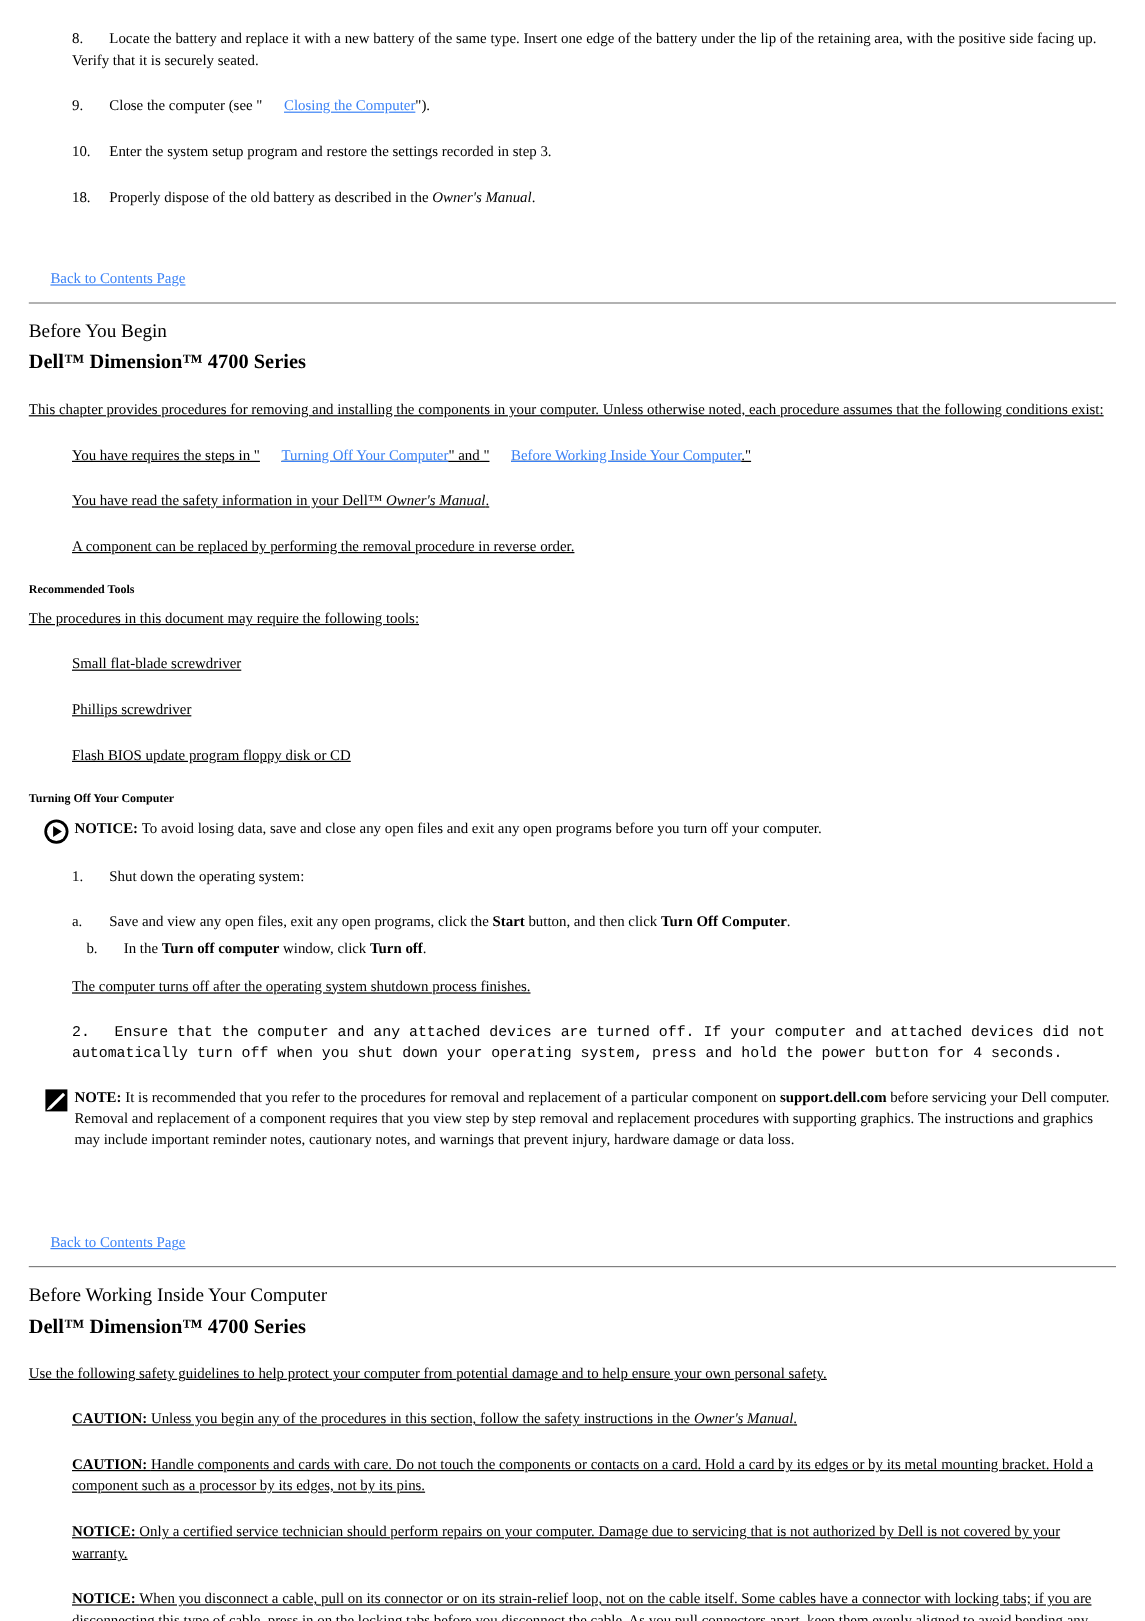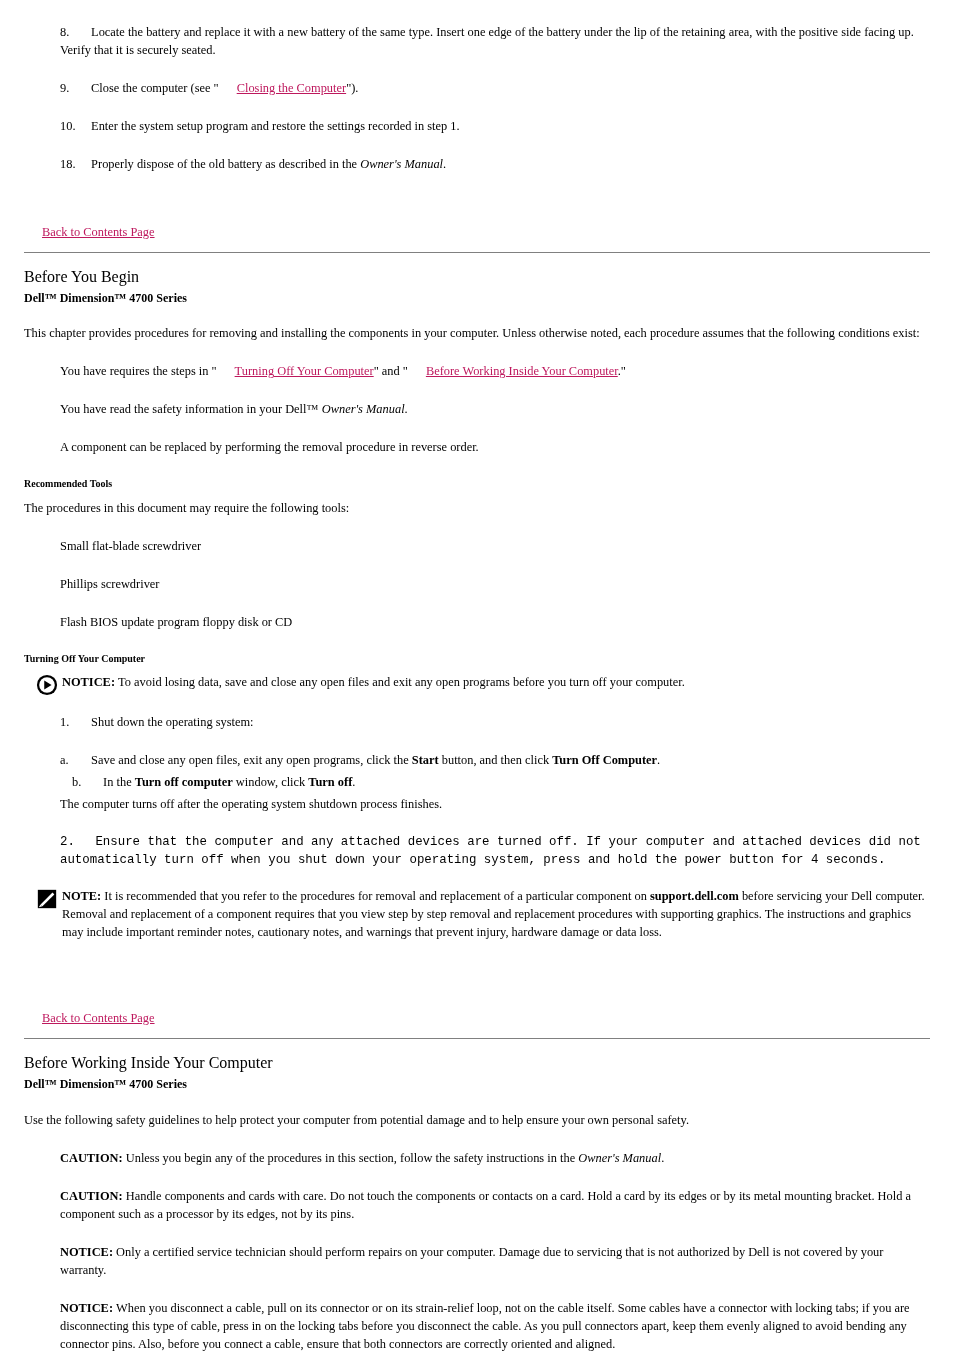--- a/index.html
+++ b/index.html
@@ -10,42 +10,42 @@
     padding: 24px 24px 40px 24px;
     color: #000;
     width: 954px;
     box-sizing: border-box;
     background: #fff;
   }
   .step { margin-bottom: 20px; margin-left: 36px; }
   .step-num { display: inline-block; width: 28px; }
   .sub { margin-left: 36px; margin-top: 4px; }
   .indent { margin-left: 36px; }
-  a.link { color: #be185d; text-decoration: underline; padding-left: 18px; }
+  a.link { color: #3b82f6; text-decoration: underline; padding-left: 18px; }
   hr.rule {
     border: none;
     border-top: 1px solid #808080;
     margin: 10px 0 12px 0;
   }
   h2.section {
     font-size: 16px;
     font-weight: normal;
     margin: 0 0 2px 0;
   }
   h3.sub-section {
     font-size: 10px;
     font-weight: bold;
     margin: 0 0 8px 0;
   }
   .product-line {
-    font-size: 12px;
+    font-size: 17px;
     font-weight: bold;
     margin: 2px 0 18px 0;
   }
-  .para { margin-bottom: 20px; }
+  .para { margin-bottom: 20px; text-decoration: underline; }
   .callout-row { display: flex; align-items: flex-start; margin-bottom: 18px; }
   .callout-icon { width: 22px; height: 22px; flex: 0 0 22px; margin-right: 4px; margin-left: 12px; }
   .callout-text { flex: 1; }
   .callout-label { font-weight: bold; }
   .spacer20 { height: 20px; }
 </style>
 </head>
 <body>
 
 
@@ -56,21 +56,21 @@
   <span>Locate the battery and replace it with a new battery of the same type. Insert one edge of the battery under the lip of the retaining area, with the positive side facing up. Verify that it is securely seated.</span>
 </div>
 
 <div class="step">
   <span class="step-num">9.</span>
   <span><span>Close the computer (see "</span><a class="link" href="#">Closing the Computer</a><span>").</span></span>
 </div>
 
 <div class="step">
   <span class="step-num">10.</span>
-  <span>Enter the system setup program and restore the settings recorded in step 1.</span>
+  <span>Enter the system setup program and restore the settings recorded in step 3.</span>
 </div>
 
 <div class="step">
   <span class="step-num">18.</span>
   <span><span>Properly dispose of the old battery as described in the </span><em>Owner's Manual</em><span>.</span></span>
 </div>
 
 <div style="height:30px"></div>
 <a class="link" href="#">Back to Contents Page</a>
 <hr class="rule">
@@ -105,23 +105,23 @@
   </svg>
   <div class="callout-text"><span class="callout-label">NOTICE: </span><span>To avoid losing data, save and close any open files and exit any open programs before you turn off your computer.</span></div>
 </div>
 
 <div class="step">
   <span class="step-num">1.</span>
   <span>Shut down the operating system:</span>
 </div>
 <div class="sub">
   <span class="step-num">a.</span>
-  <span><span>Save and close any open files, exit any open programs, click the </span><b>Start</b><span> button, and then click </span><b>Turn Off Computer</b><span>.</span></span>
+  <span><span>Save and view any open files, exit any open programs, click the </span><b>Start</b><span> button, and then click </span><b>Turn Off Computer</b><span>.</span></span>
 </div>
-<div class="sub" style="margin-bottom:4px;padding-left:12px;">
+<div class="sub" style="margin-bottom:14px;padding-left:12px;">
   <span class="step-num">b.</span>
   <span><span>In the </span><b>Turn off computer</b><span> window, click </span><b>Turn off</b><span>.</span></span>
 </div>
 <div class="para indent">The computer turns off after the operating system shutdown process finishes.</div>
 
 <div class="step" style="margin-bottom:18px;font-family:Liberation Mono, monospace;">
   <span class="step-num">2.</span>
   <span>Ensure that the computer and any attached devices are turned off. If your computer and attached devices did not automatically turn off when you shut down your operating system, press and hold the power button for 4 seconds.</span>
 </div>
 

